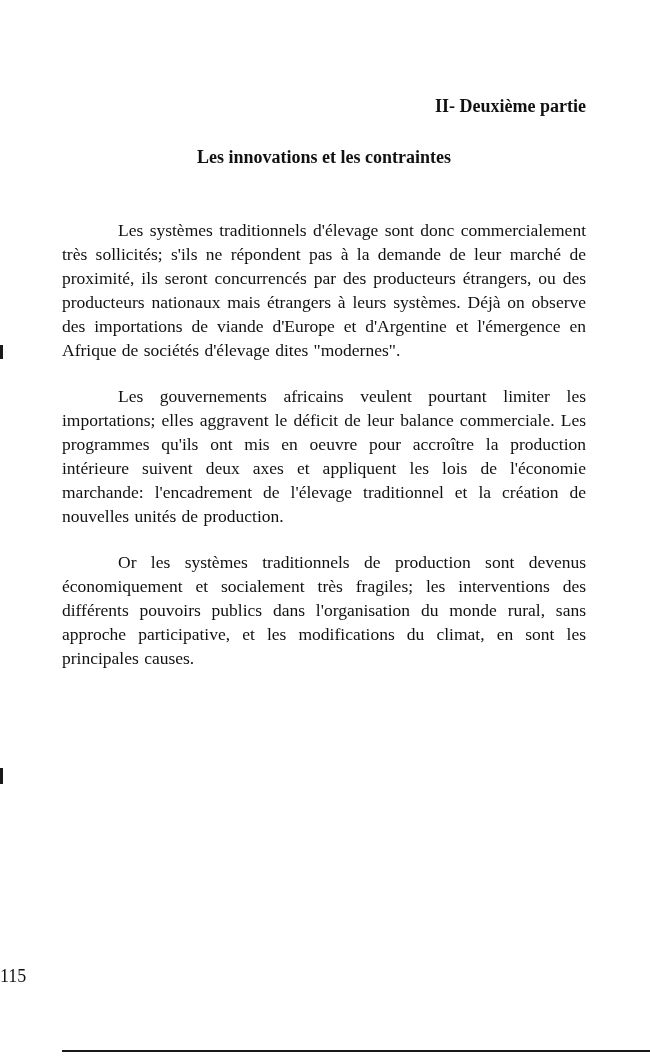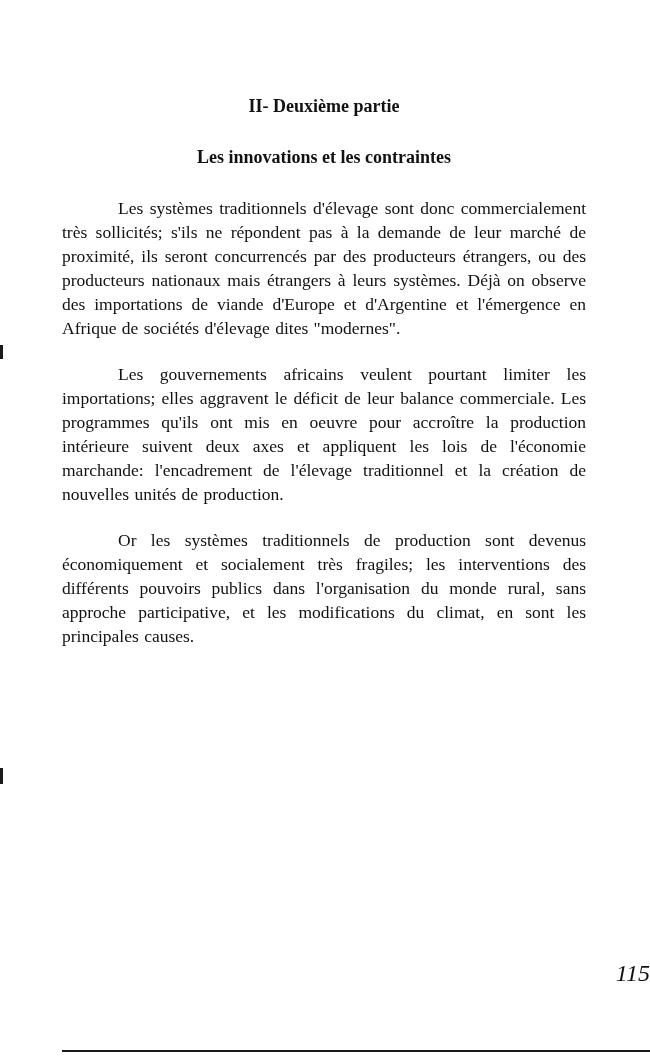--- a/index.html
+++ b/index.html
@@ -21,39 +21,38 @@
     top: 96px;
     left: 62px;
     width: 524px;
   }
   .title, .subtitle {
     text-align: center;
     font-weight: bold;
     font-size: 18px;
     margin: 0;
   }
-  .title { margin-bottom: 30px; }
-  .subtitle { margin-bottom: 28px; }
+  .title { margin-bottom: 30px; text-align: right; }
+  .subtitle { margin-bottom: 50px; }
   .para {
     font-size: 17.5px;
     line-height: 24px;
     text-align: justify;
     text-indent: 56px;
     margin: 0 0 22px 0;
     word-spacing: 1px;
   }
   .page-number {
     position: absolute;
     bottom: 72px;
     left: 0;
     width: 100%;
-    text-align: right;
-    font-size: 24px;
+    text-align: left;
+    font-size: 18px;
     color: #111111;
-    font-style: italic;
   }
   
   .scan-line-bottom {
     position: absolute;
     left: 62px;
     right: 0;
     bottom: 7px;
     height: 2px;
     background: #1a1a1a;
   }

